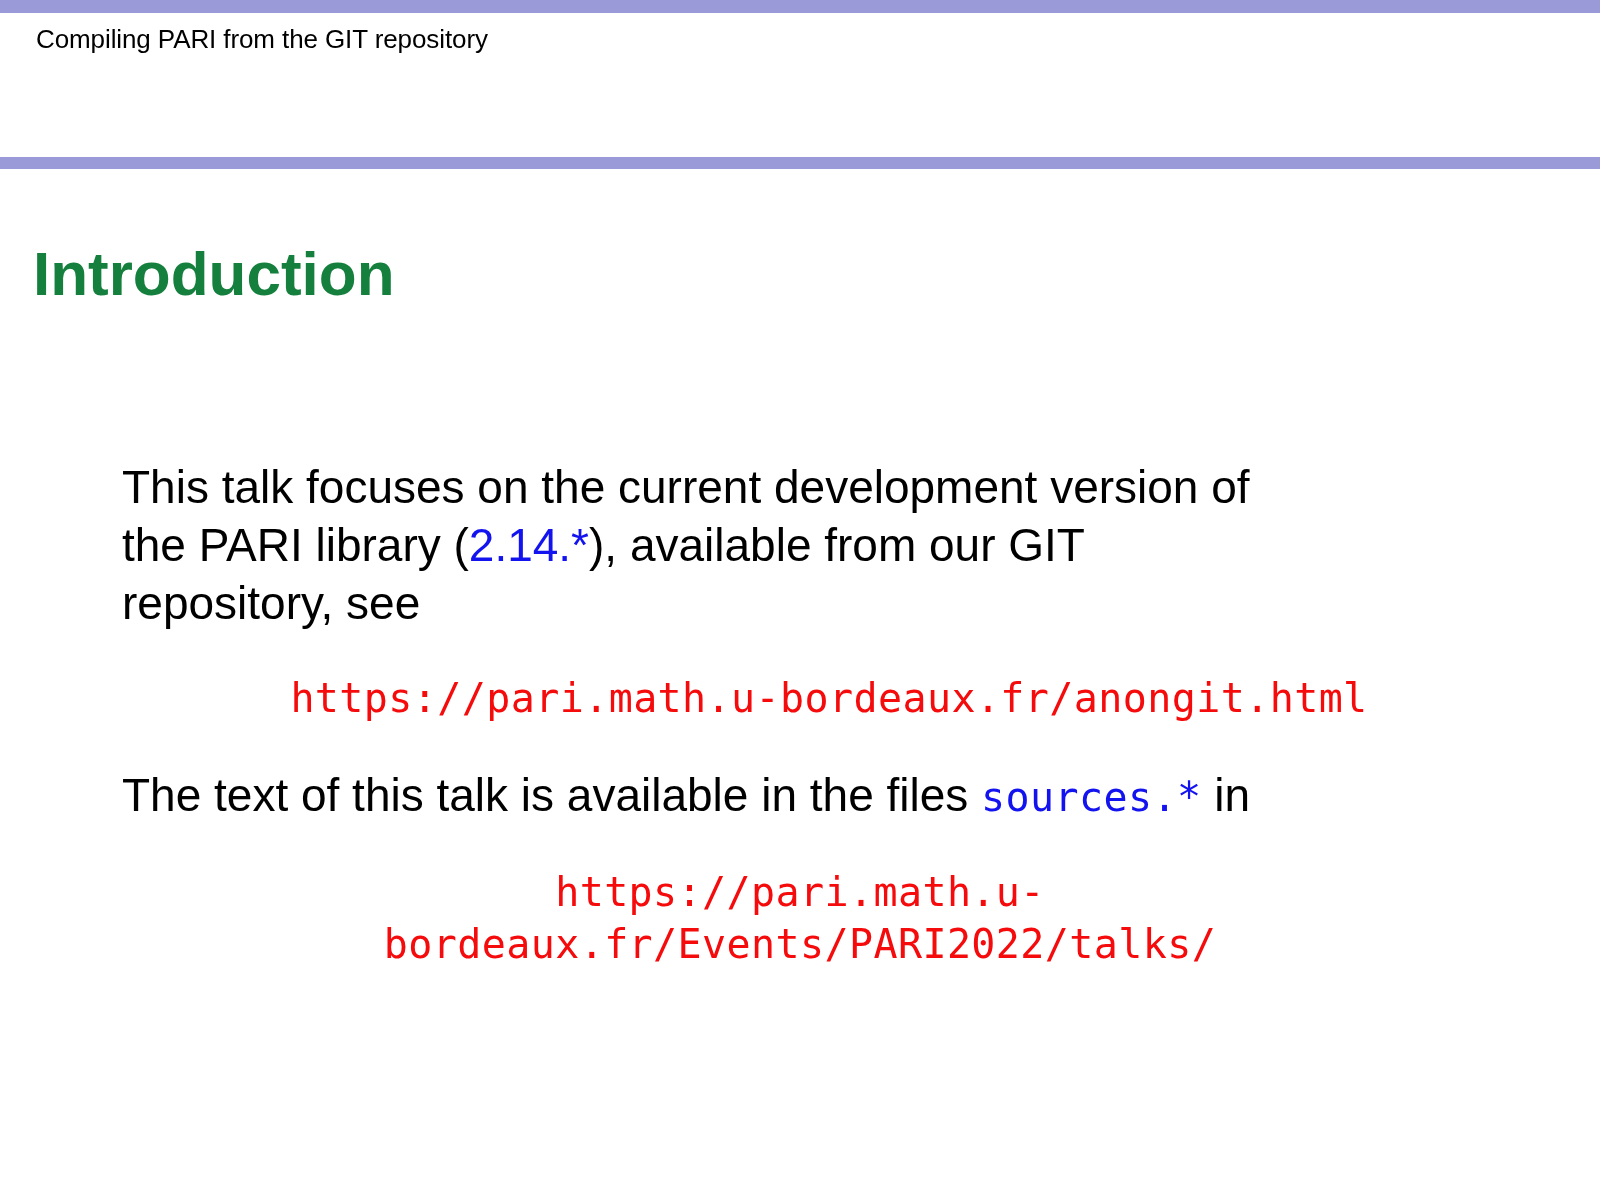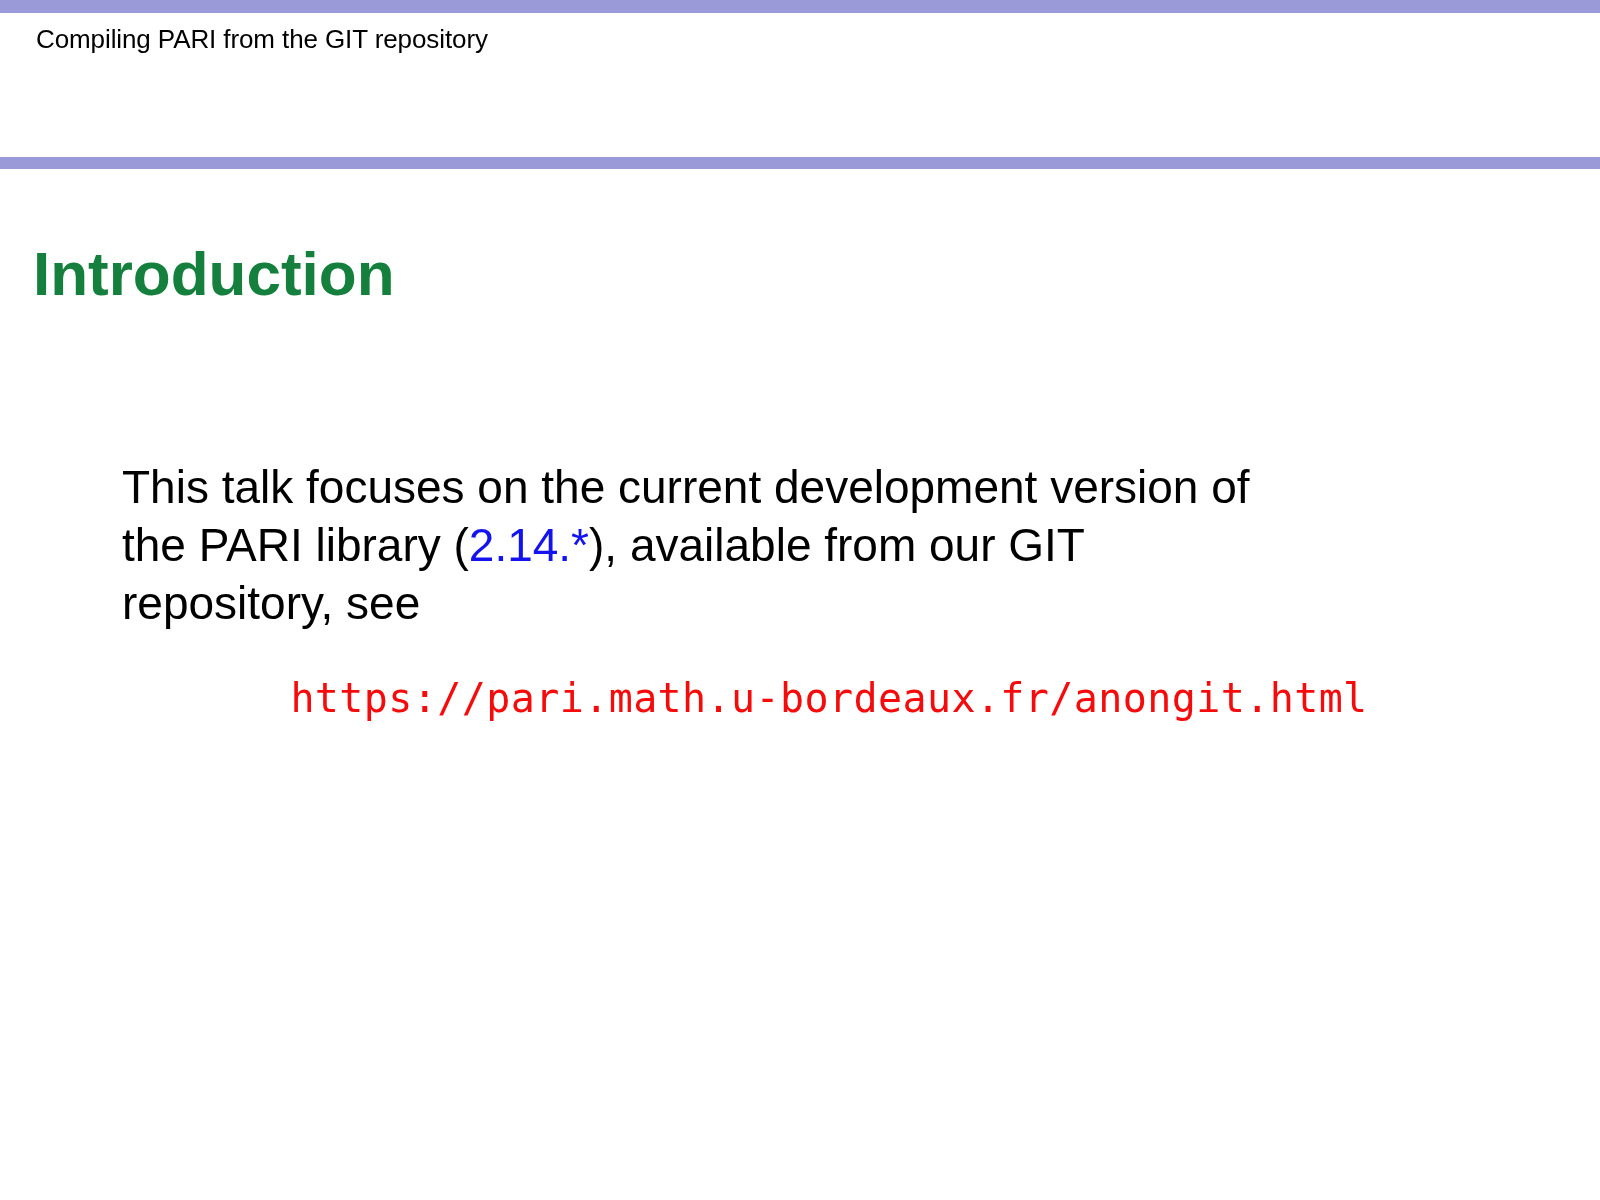--- a/index.html
+++ b/index.html
@@ -138,15 +138,17 @@
 <div class="headline-rule"></div>
 
 <h1 class="frametitle">Introduction</h1>
 
 <div class="body">
 
   <p class="para para-intro"><span>This talk focuses on the current development version of the PARI library (</span><span class="hl-blue">2.14.*</span><span>), available from our GIT repository, see</span></p>
 
   <div class="urlblock urlblock-1">https://pari.math.u-bordeaux.fr/anongit.html</div>
 
+  <p class="para para-files"><span>The text of this talk is available in the files </span><span class="mono-blue">sources.*</span><span> in</span></p>
 
+  <div class="urlblock urlblock-2">https://pari.math.u-bordeaux.fr/Events/PARI2022/talks/</div>
 
 </div>
 
 </body></html>

